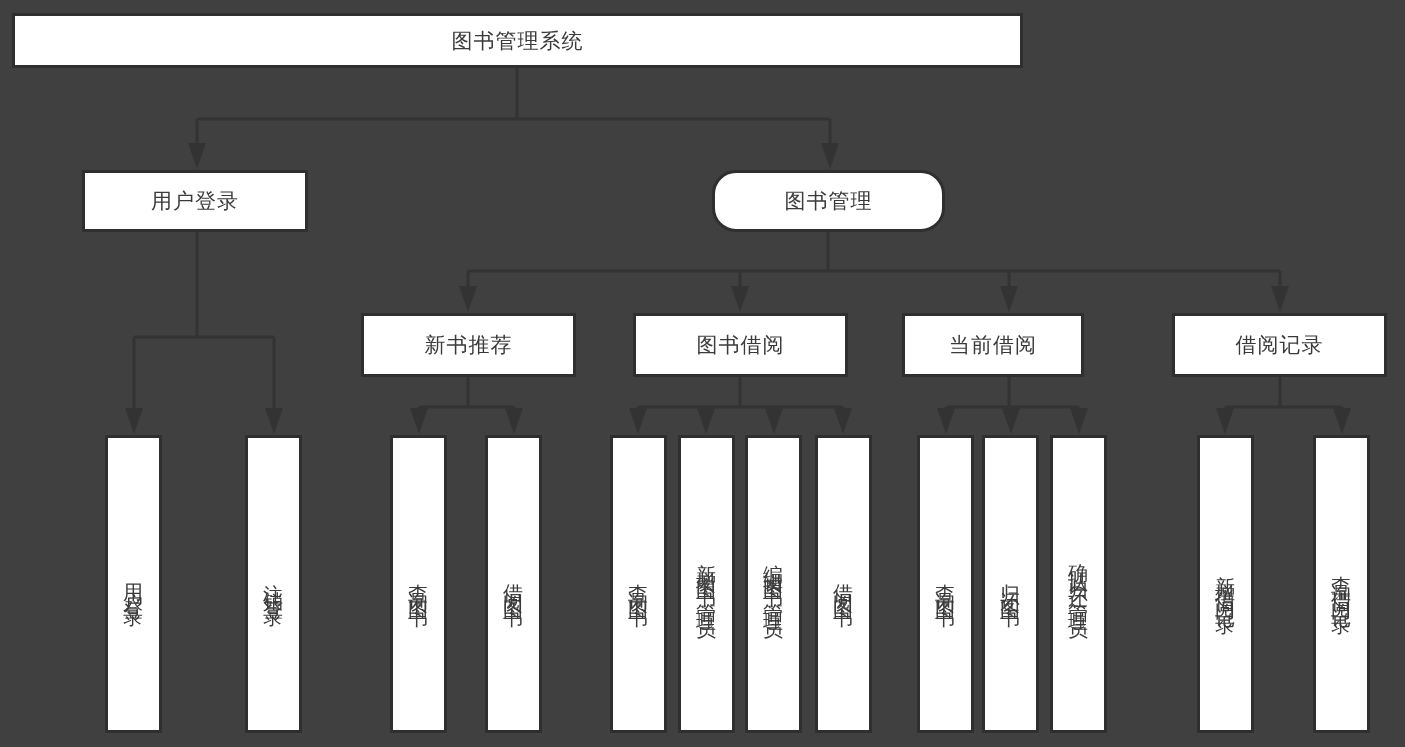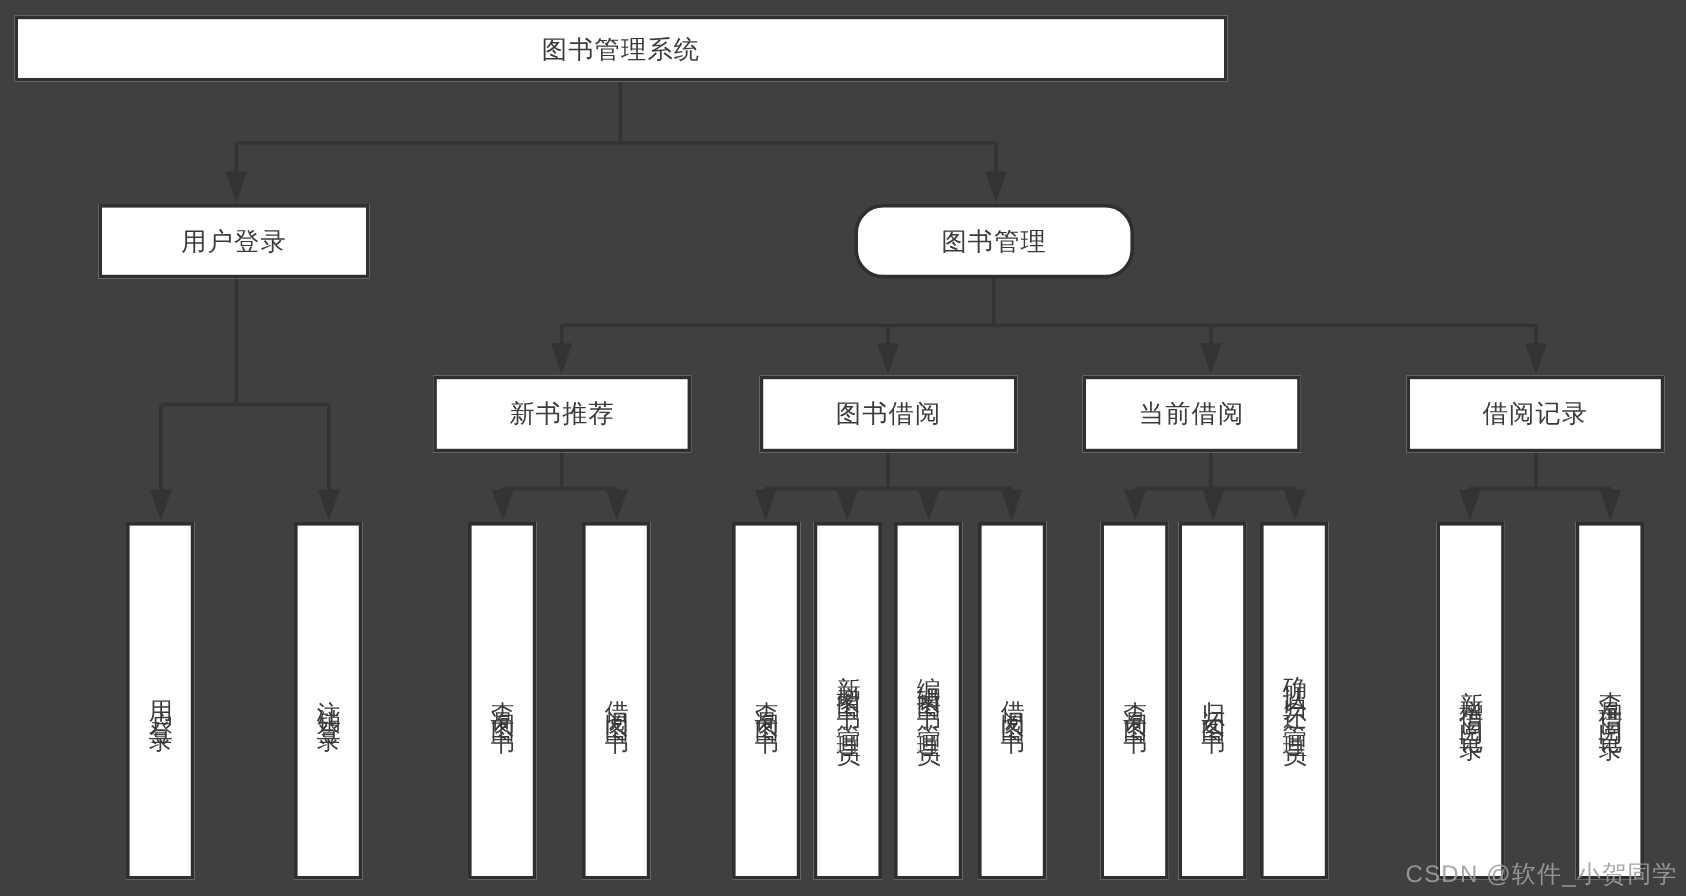--- a/index.html
+++ b/index.html
@@ -110,15 +110,14 @@
   <div class="box leaf" style="left:745px; top:435px; width:57px; height:298px;">编辑图书（管理员）</div>
   <div class="box leaf" style="left:815px; top:435px; width:57px; height:298px;">借阅图书</div>
 
   <div class="box leaf" style="left:917px; top:435px; width:57px; height:298px;">查询图书</div>
   <div class="box leaf" style="left:982px; top:435px; width:57px; height:298px;">归还图书</div>
   <div class="box leaf" style="left:1050px; top:435px; width:57px; height:298px;">确认归还（管理员）</div>
 
   <div class="box leaf" style="left:1197px; top:435px; width:57px; height:298px;">新增借阅记录</div>
   <div class="box leaf" style="left:1313px; top:435px; width:57px; height:298px;">查询借阅记录</div>
 
-  <div class="watermark">CSDN @软件_小贺同学</div>
 
 </div>
 
 </body></html>

